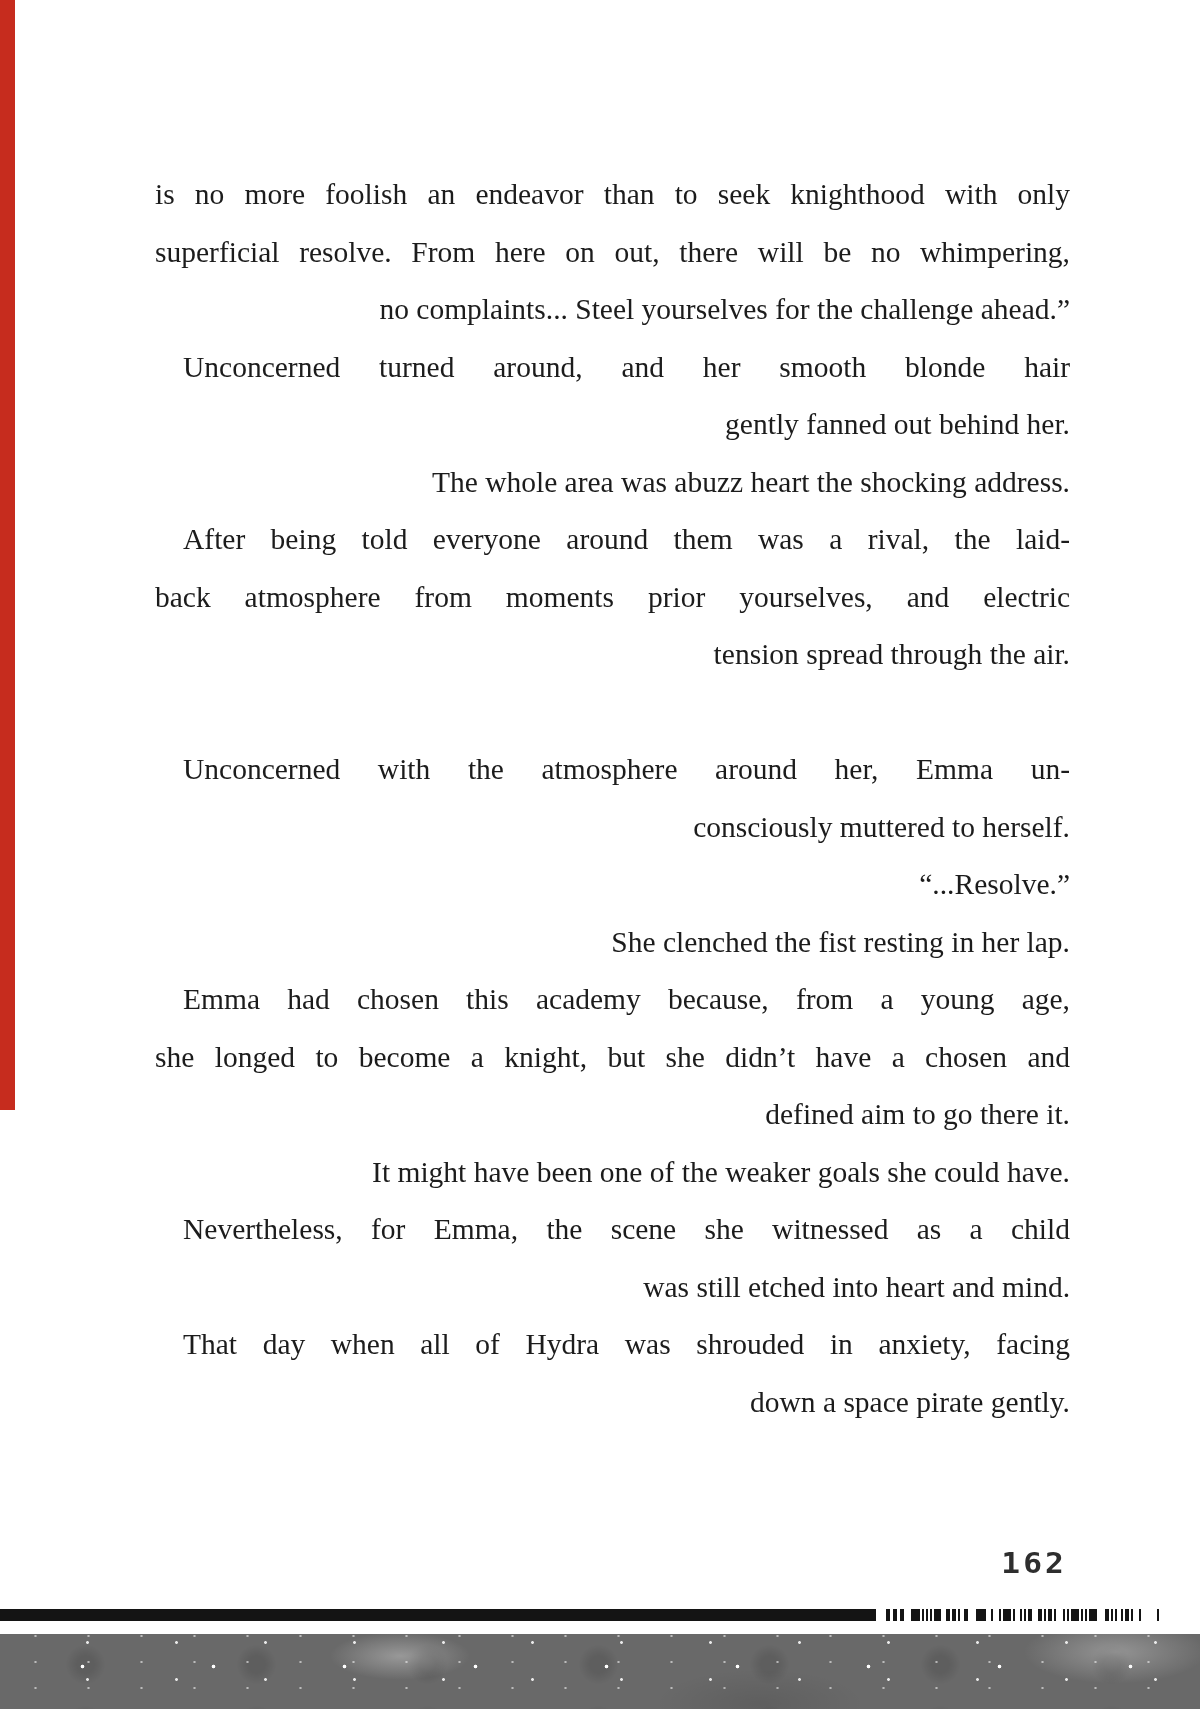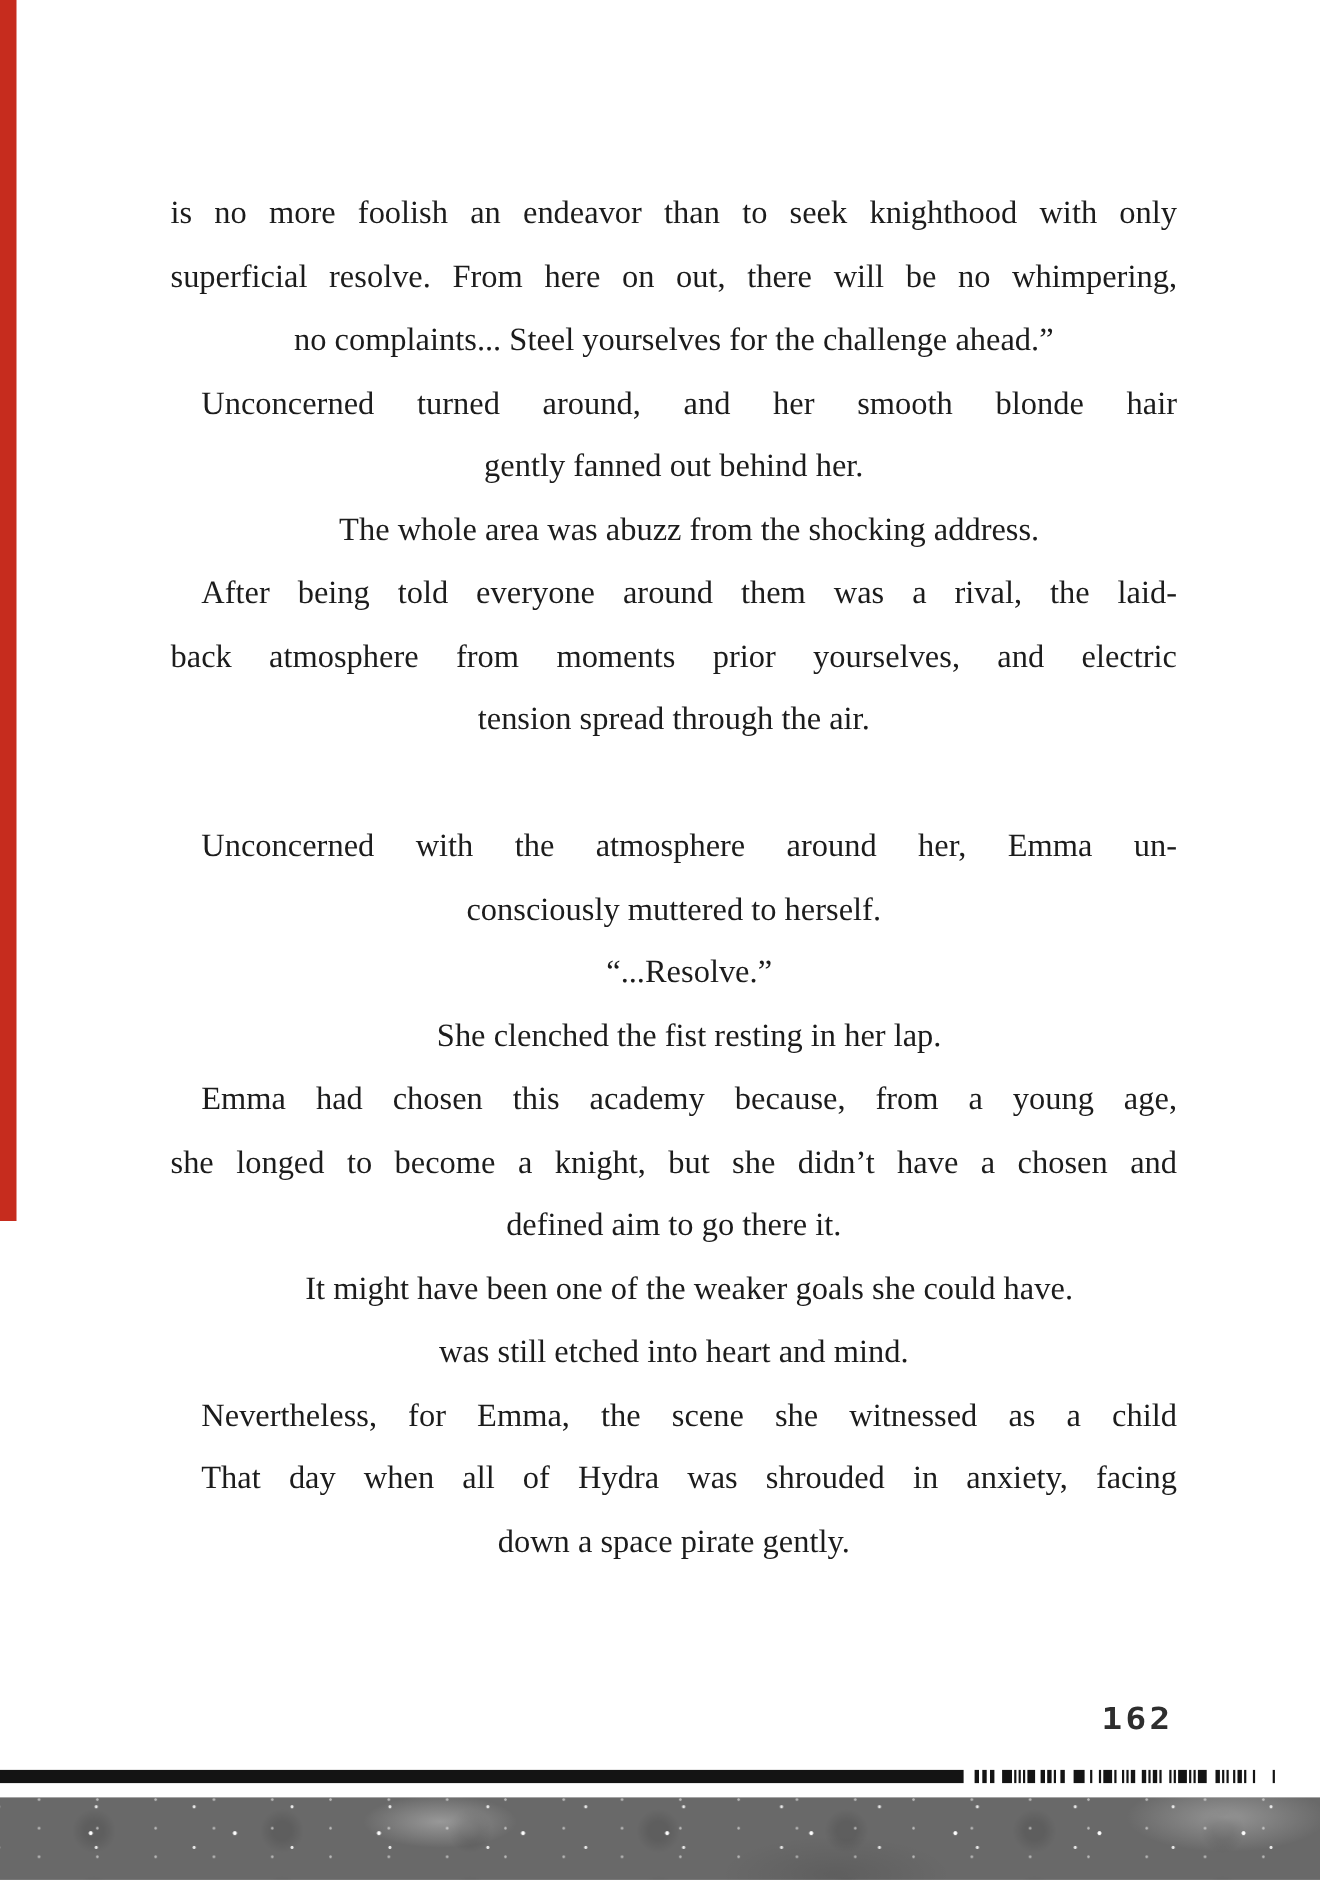--- a/index.html
+++ b/index.html
@@ -24,21 +24,21 @@
     left:155px;
     top:166px;
     width:915px;
     font-size:29.5px;
     line-height:57.5px;
     color:var(--text,#1c1c1c);
   }
   .line{
     height:57.5px;
     overflow:hidden;
-    text-align:center;
+    text-align:right;
   }
   .line.just{
     text-align:justify;
     text-align-last:justify;
   }
   .line.indent{
     padding-left:28px;
   }
   .line.blank{
     height:57.5px;
@@ -105,35 +105,35 @@
 <div class="page">
 
   <div class="red-bar"></div>
 
   <main class="text-block">
       <div class="line just">is no more foolish an endeavor than to seek knighthood with only</div>
       <div class="line just">superficial resolve. From here on out, there will be no whimpering,</div>
       <div class="line">no complaints... Steel yourselves for the challenge ahead.”</div>
       <div class="line just indent">Unconcerned turned around, and her smooth blonde hair</div>
       <div class="line">gently fanned out behind her.</div>
-      <div class="line indent">The whole area was abuzz from the shocking address.</div>
+      <div class="line indent">The whole area was abuzz heart the shocking address.</div>
       <div class="line just indent">After being told everyone around them was a rival, the laid-</div>
       <div class="line just">back atmosphere from moments prior yourselves, and electric</div>
       <div class="line">tension spread through the air.</div>
       <div class="line blank"></div>
       <div class="line just indent">Unconcerned with the atmosphere around her, Emma un-</div>
       <div class="line">consciously muttered to herself.</div>
       <div class="line indent">“...Resolve.”</div>
       <div class="line indent">She clenched the fist resting in her lap.</div>
       <div class="line just indent">Emma had chosen this academy because, from a young age,</div>
       <div class="line just">she longed to become a knight, but she didn’t have a chosen and</div>
       <div class="line">defined aim to go there it.</div>
       <div class="line indent">It might have been one of the weaker goals she could have.</div>
+      <div class="line just indent">Nevertheless, for Emma, the scene she witnessed as a child</div>
       <div class="line">was still etched into heart and mind.</div>
-      <div class="line just indent">Nevertheless, for Emma, the scene she witnessed as a child</div>
       <div class="line just indent">That day when all of Hydra was shrouded in anxiety, facing</div>
       <div class="line">down a space pirate gently.</div>
     </main>
 
   <div class="page-num">162</div>
 
   <div class="barcode">
     <div class="solid"></div>
     <div class="marks">
         <span class="mod" style="width: 4px; margin-right: 3px;"></span>

